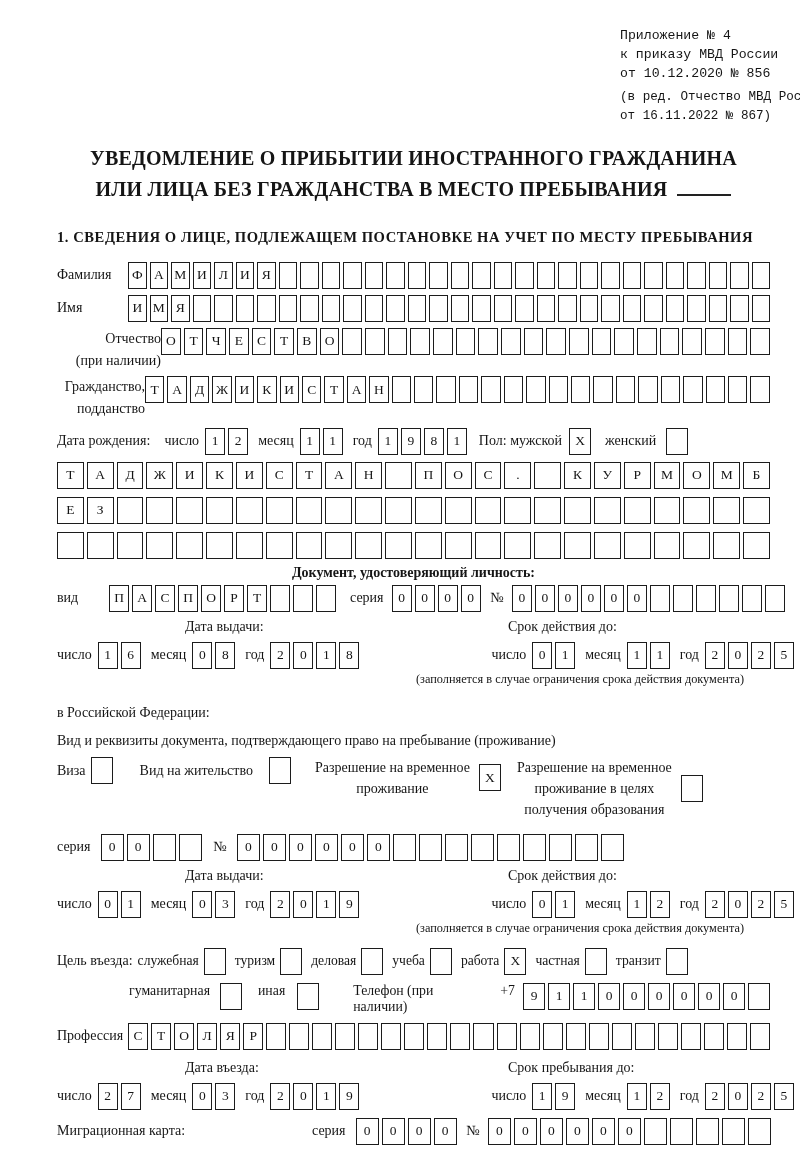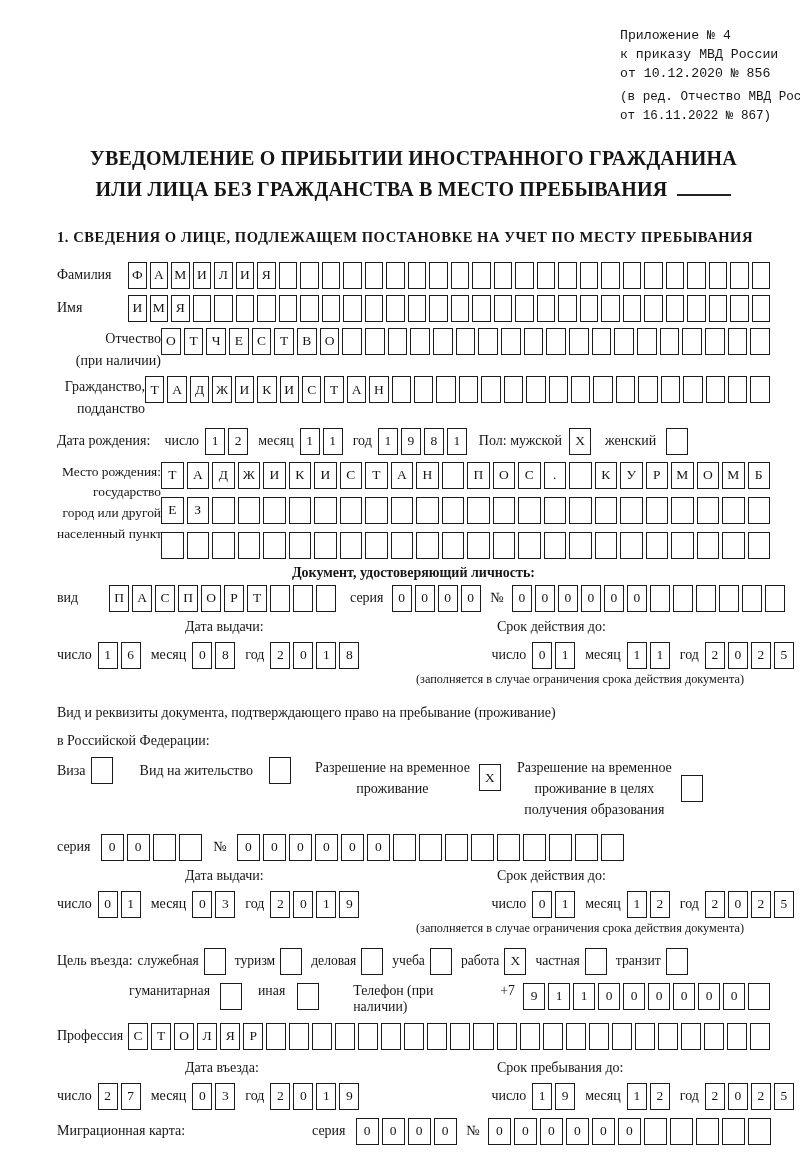--- a/index.html
+++ b/index.html
@@ -34,21 +34,21 @@
     display:flex; align-items:center; justify-content:center;
     font-size:13.5px; font-family:"Liberation Serif", serif;
   }
   .fx .cell   { flex:0 0 18px; }
   .fx20 .cell { flex:0 0 20px; }
   .fx21 .cell { flex:0 0 21px; }
   .stack { flex:1 1 auto; display:flex; flex-direction:column; gap:8px; }
   
   .dhead { position:relative; height:19px; margin-top:7px; }
   .dhead .h1 { position:absolute; left:128px; }
-  .dhead .h2 { position:absolute; left:440px; }
+  .dhead .h2 { position:absolute; left:451px; }
   .drow { display:flex; align-items:center; margin-top:4px; }
   .dg { display:flex; align-items:center; }
   .dg .t { margin-right:6px; margin-left:10px; }
   .dg .t:first-child { margin-left:0; }
   .dg2 { margin-left:132px; }
   .note { text-align:right; font-size:12.3px; margin-top:3px; margin-right:26px; }
   .center-head { text-align:center; font-weight:bold; font-size:14px; margin-top:6px; }
   .intro { margin-top:12px; line-height:2.0; font-size:14px; }
   
   .opts { display:flex; align-items:flex-start; margin-top:2px; }
@@ -257,26 +257,20 @@
     <span class="cells fx20">
         <span class="cell">X</span>
       </span>
     <span class="lbl" style="margin-left:14px;margin-right:10px">женский</span>
     <span class="cells fx20">
         <span class="cell"></span>
       </span>
   </div>
 
   <div class="frow mt7">
-    <span class="lbl2 w104" style="font-size:13.4px;white-space:nowrap">
-      <div>Место рождения:</div>
-      <div>государство</div>
-      <div>город или другой</div>
-      <div>населенный пункт</div>
-    </span>
     <span class="stack">
       <span class="cells">
           <span class="cell">Т</span>
           <span class="cell">А</span>
           <span class="cell">Д</span>
           <span class="cell">Ж</span>
           <span class="cell">И</span>
           <span class="cell">К</span>
           <span class="cell">И</span>
           <span class="cell">С</span>
@@ -432,22 +426,22 @@
           <span class="cell">2</span>
           <span class="cell">0</span>
           <span class="cell">2</span>
           <span class="cell">5</span>
         </span>
     </span>
   </div>
   <div class="note">(заполняется в случае ограничения срока действия документа)</div>
 
   <div class="intro">
+    <div>в Российской Федерации:</div>
     <div>Вид и реквизиты документа, подтверждающего право на пребывание (проживание)</div>
-    <div>в Российской Федерации:</div>
   </div>
 
   <div class="opts">
     <span class="opt">
       <span class="ot">Виза</span>
       <span class="cells fx20" style="margin-left:5px">
           <span class="cell"></span>
         </span>
     </span>
     <span class="opt" style="margin-left:27px">

